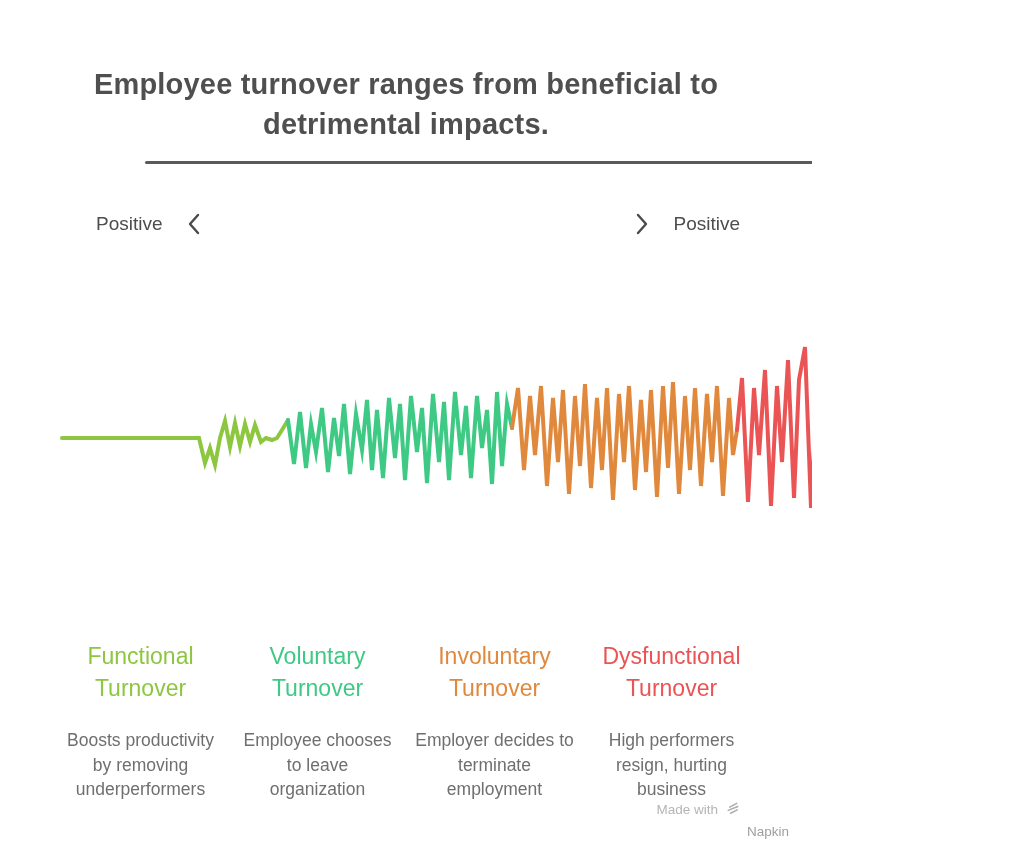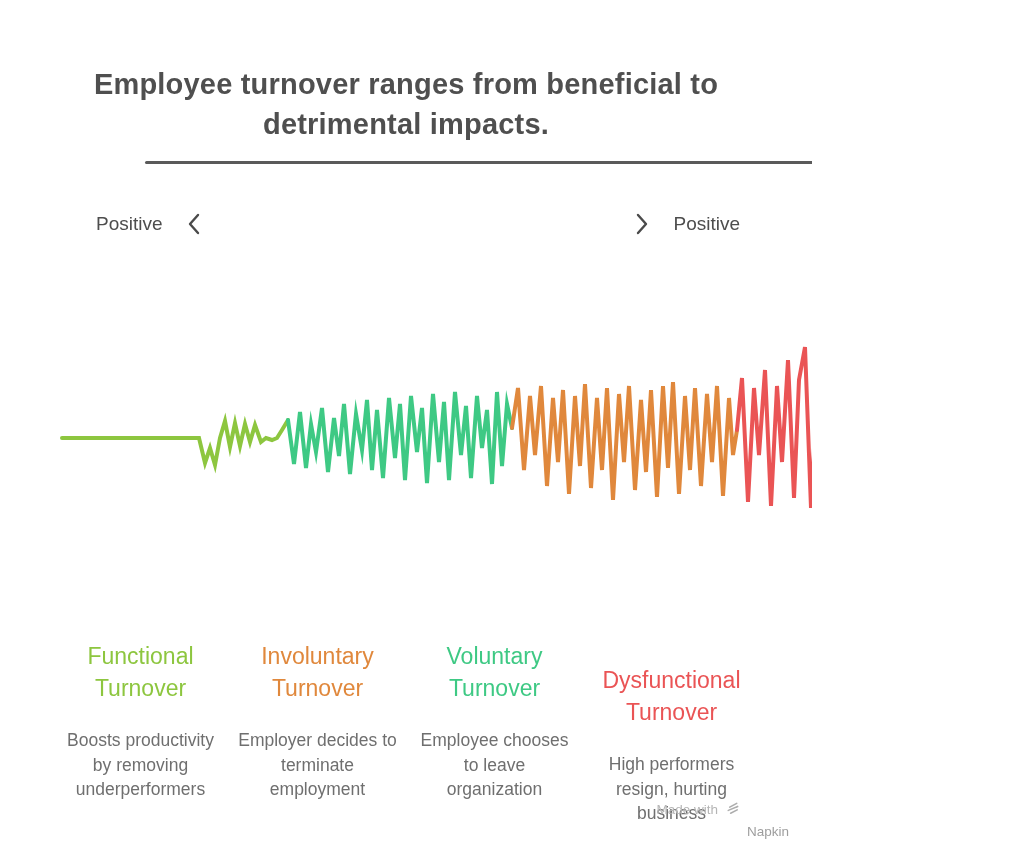--- a/index.html
+++ b/index.html
@@ -112,31 +112,31 @@
     </svg>
 
   <div class="categories">
 
     <div class="category">
       <p class="category-title" style="color: rgb(141, 198, 63);">Functional Turnover</p>
       <p class="category-desc">Boosts productivity by removing underperformers</p>
     </div>
 
     <div class="category">
+      <p class="category-title" style="color: rgb(62, 201, 132);">Voluntary Turnover</p>
+      <p class="category-desc">Employee chooses to leave organization</p>
+    </div>
+
+    <div class="category">
       <p class="category-title" style="color: rgb(224, 136, 60);">Involuntary Turnover</p>
       <p class="category-desc">Employer decides to terminate employment</p>
     </div>
 
     <div class="category">
-      <p class="category-title" style="color: rgb(62, 201, 132);">Voluntary Turnover</p>
-      <p class="category-desc">Employee chooses to leave organization</p>
-    </div>
-
-    <div class="category">
-      <p class="category-title" style="color: rgb(234, 84, 85); margin-top: 24px;">Dysfunctional Turnover</p>
+      <p class="category-title" style="color: rgb(234, 84, 85);">Dysfunctional Turnover</p>
       <p class="category-desc">High performers resign, hurting business</p>
     </div>
 
   </div>
 
   <div class="footer">
     <span class="made-with">Made with</span>
     <span>
       <svg width="15" height="15" viewBox="0 0 16 16">
         <line x1="5" y1="6.5" x2="12.5" y2="2.5" stroke="#ADADAD" stroke-width="1.7" stroke-linecap="round"></line>

